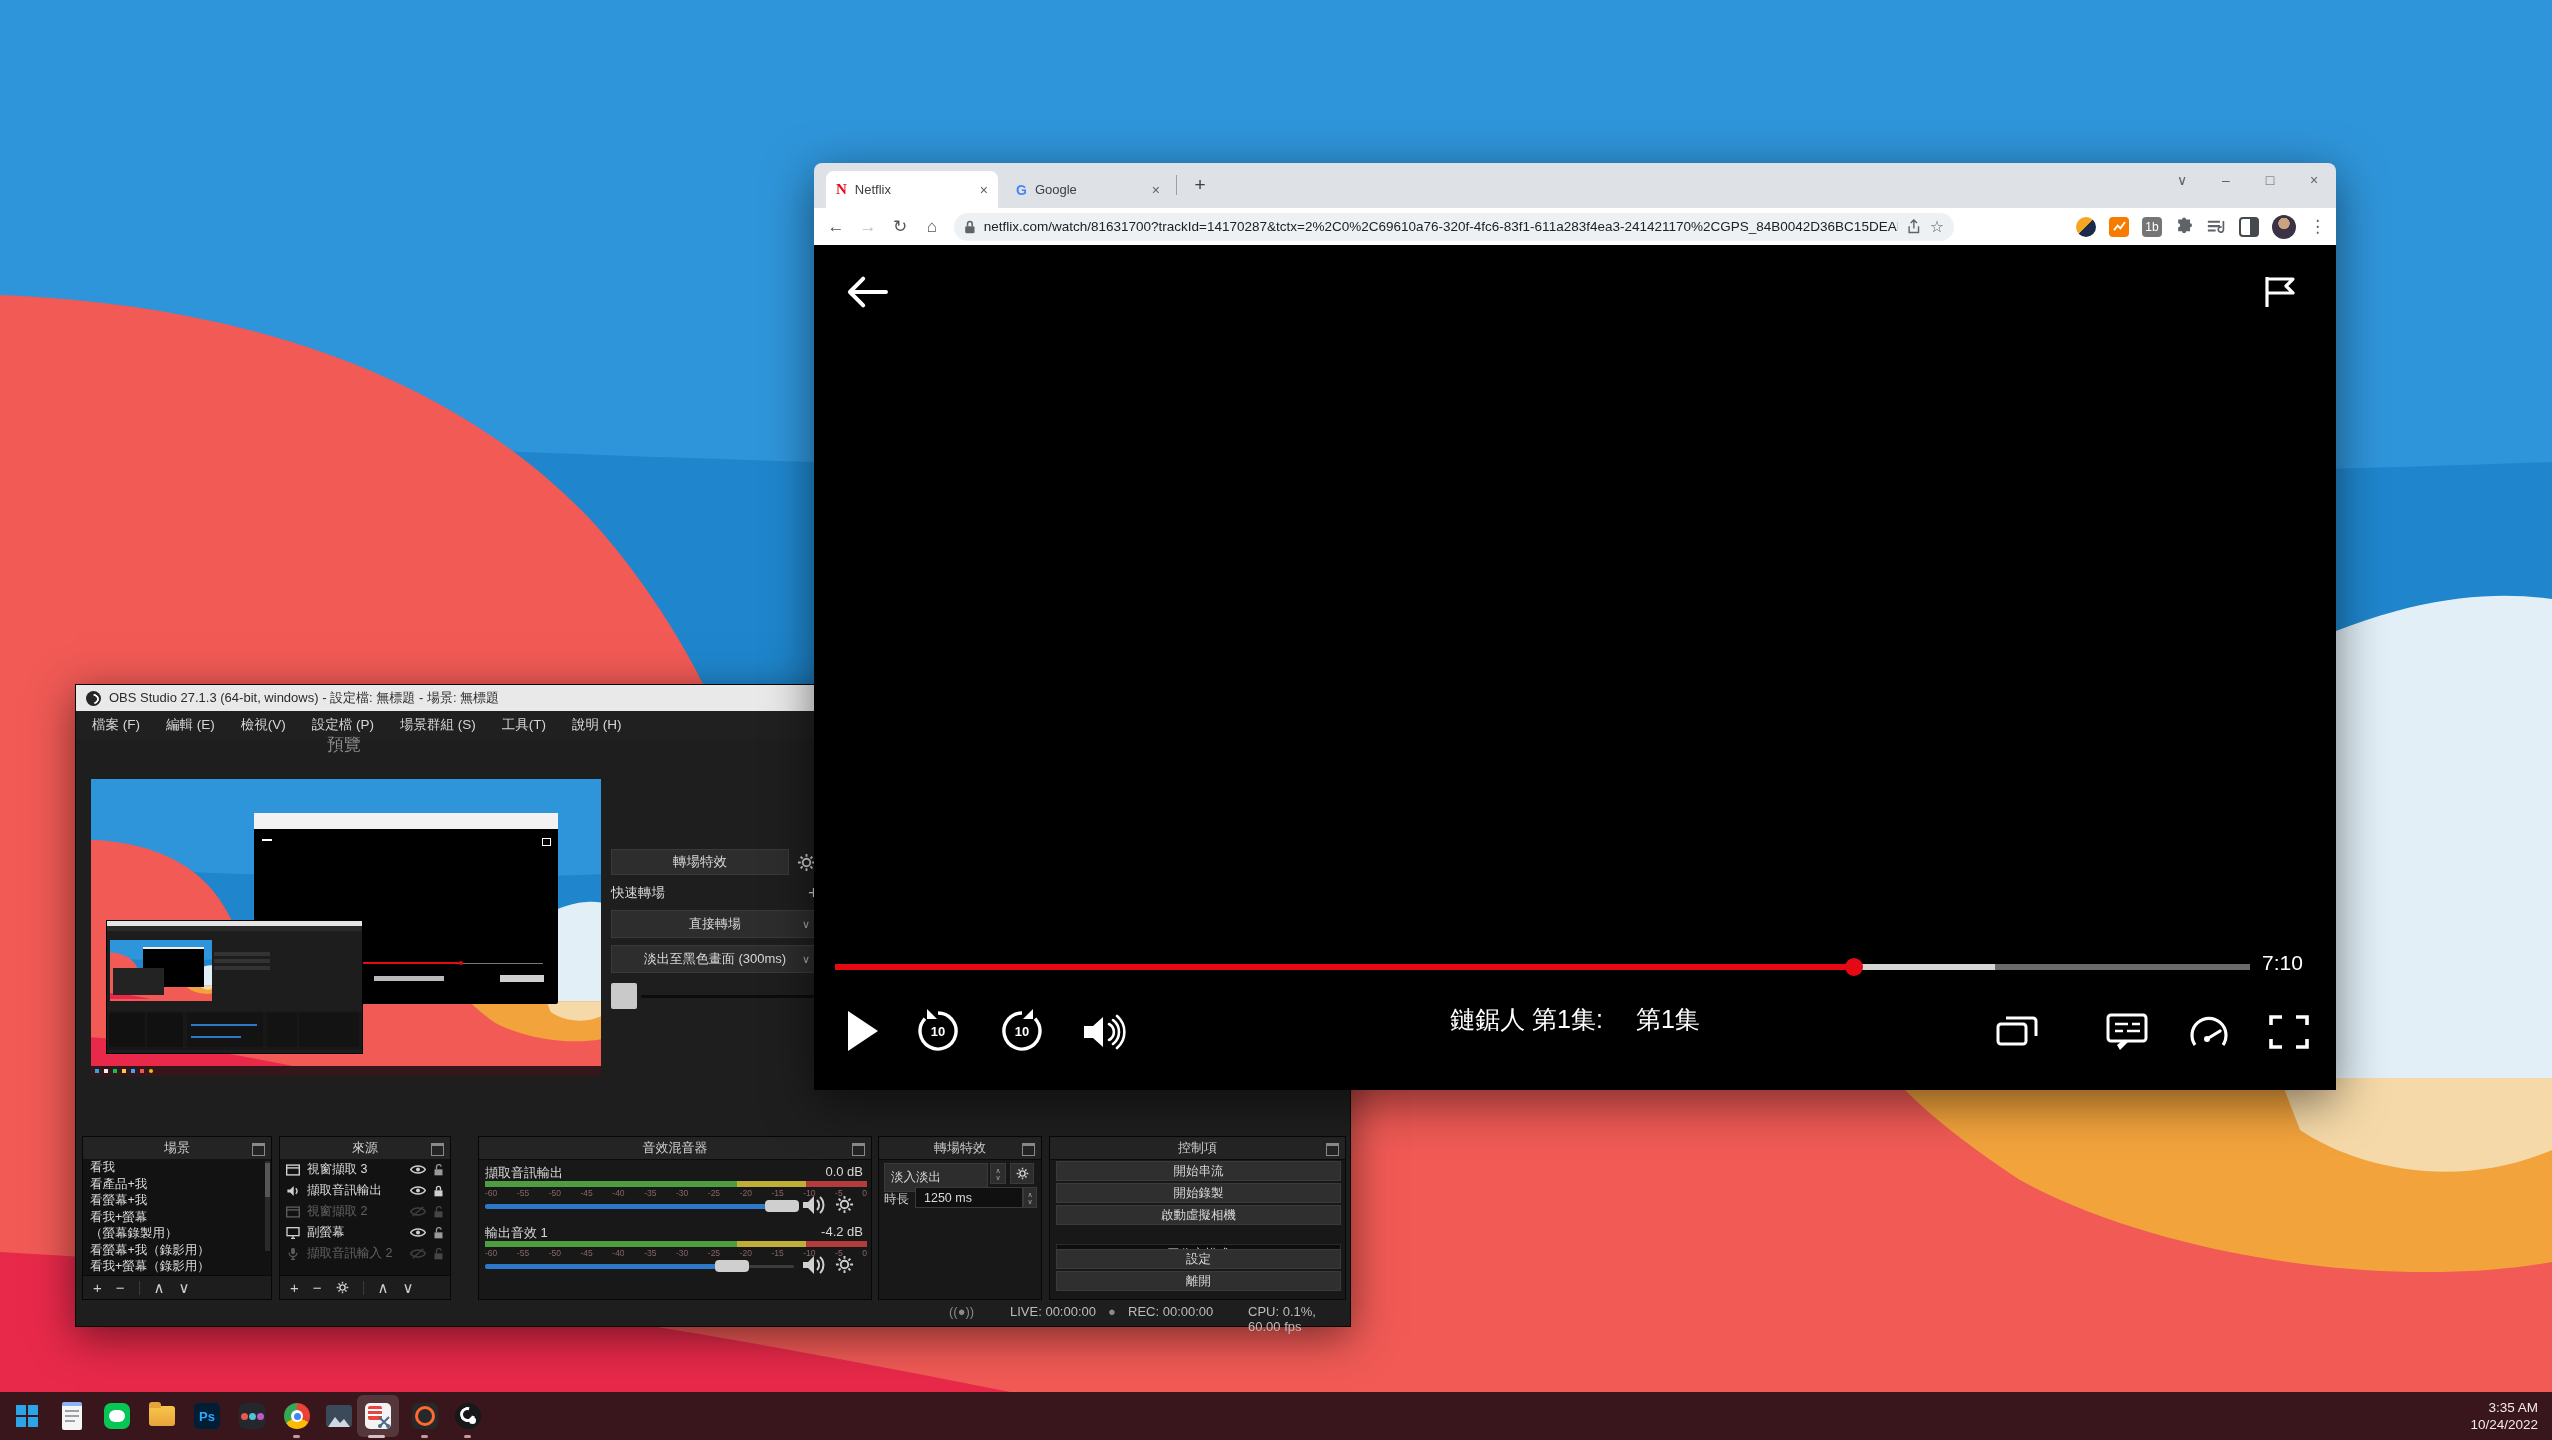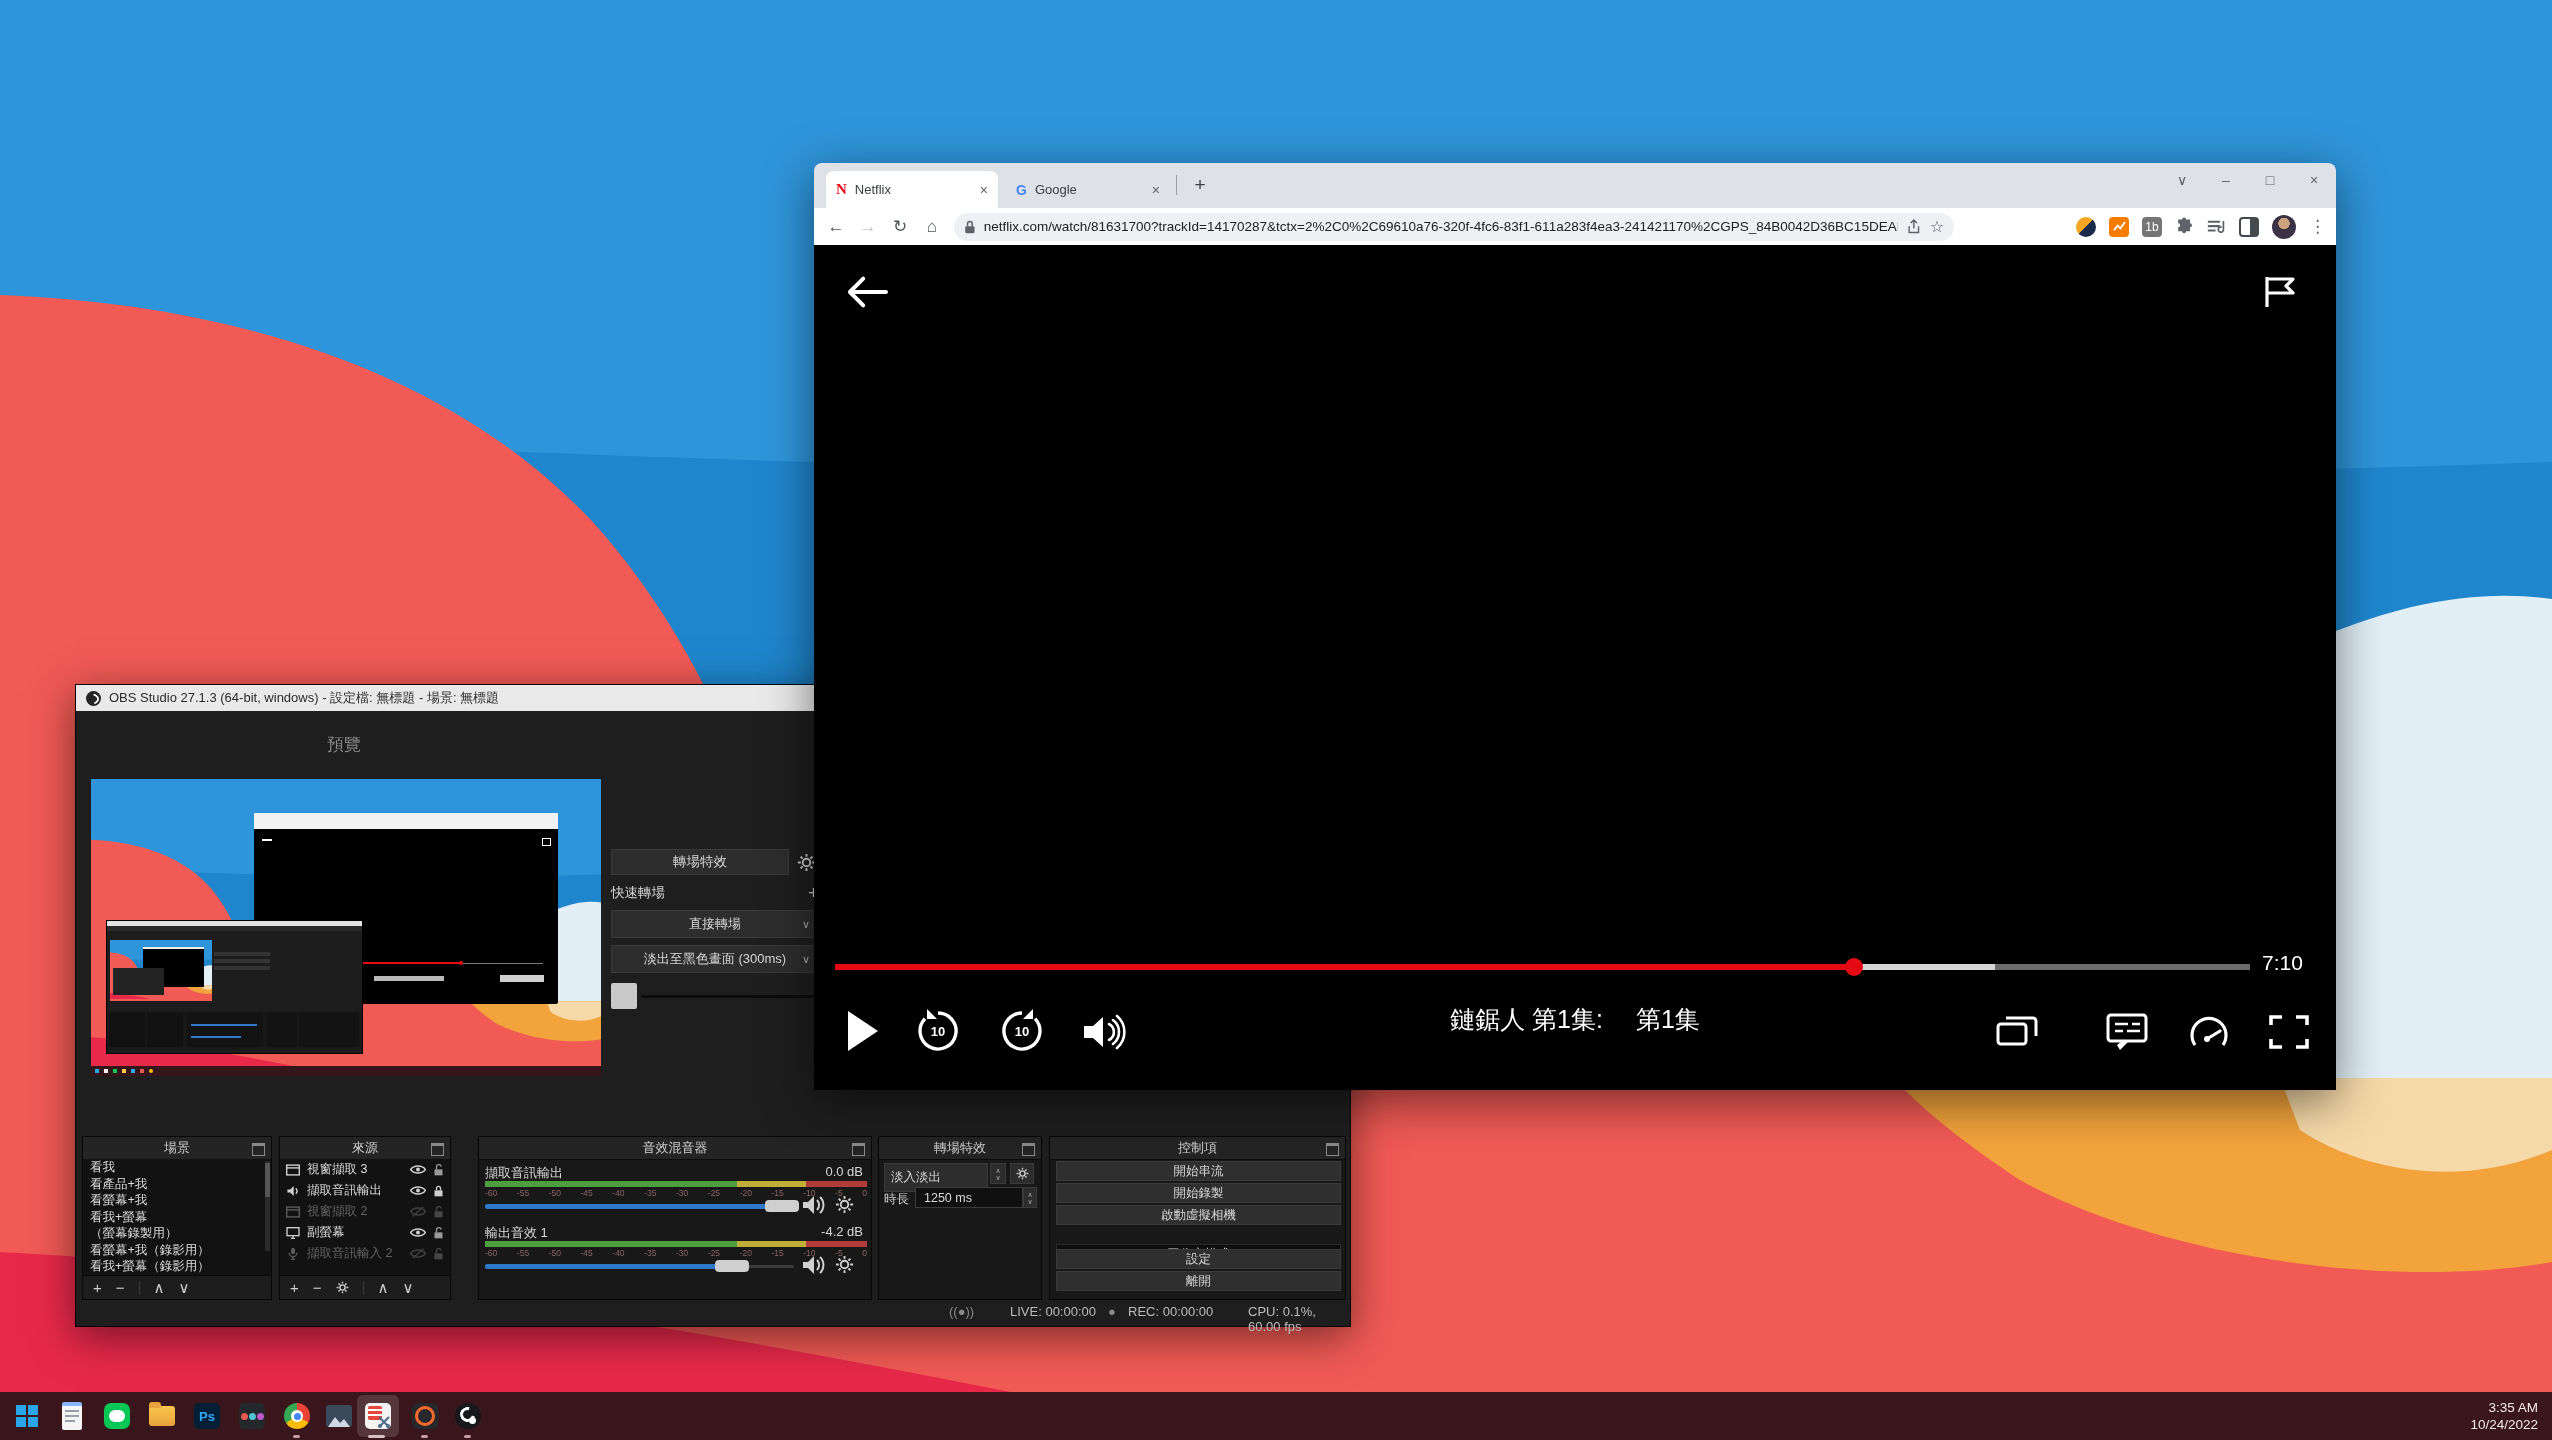--- a/index.html
+++ b/index.html
@@ -120,20 +120,29 @@
         <path d="M0,1252 C350,1270 700,1330 1010,1392 L0,1392 Z" fill="#e8294a"></path>
       </g>
     </defs>
     <use href="#wallpaper-art"></use>
   </svg>
 
   <div class="obs-window">
     <div class="obs-titlebar">
       <span class="obs-logo"></span>
       <span>OBS Studio 27.1.3 (64-bit, windows) - 設定檔: 無標題 - 場景: 無標題</span>
+    </div>
+    <div class="obs-menubar">
+      <span>檔案 (F)</span>
+      <span>編輯 (E)</span>
+      <span>檢視(V)</span>
+      <span>設定檔 (P)</span>
+      <span>場景群組 (S)</span>
+      <span>工具(T)</span>
+      <span>說明 (H)</span>
     </div>
     <div class="preview-label">預覽</div>
 
     <div class="obs-preview">
       <svg class="mini" style="left:0;top:0;width:510px;height:297px;" viewBox="0 0 2552 1440" preserveAspectRatio="none">
           <use href="#wallpaper-art"></use>
         </svg>
 
       <div class="mini" style="left:163px;top:34px;width:304px;height:191px;background:#000;border-radius:2px;">
         <div class="mini" style="left:0;top:0;width:304px;height:16px;background:#f2f2f2;"></div>

